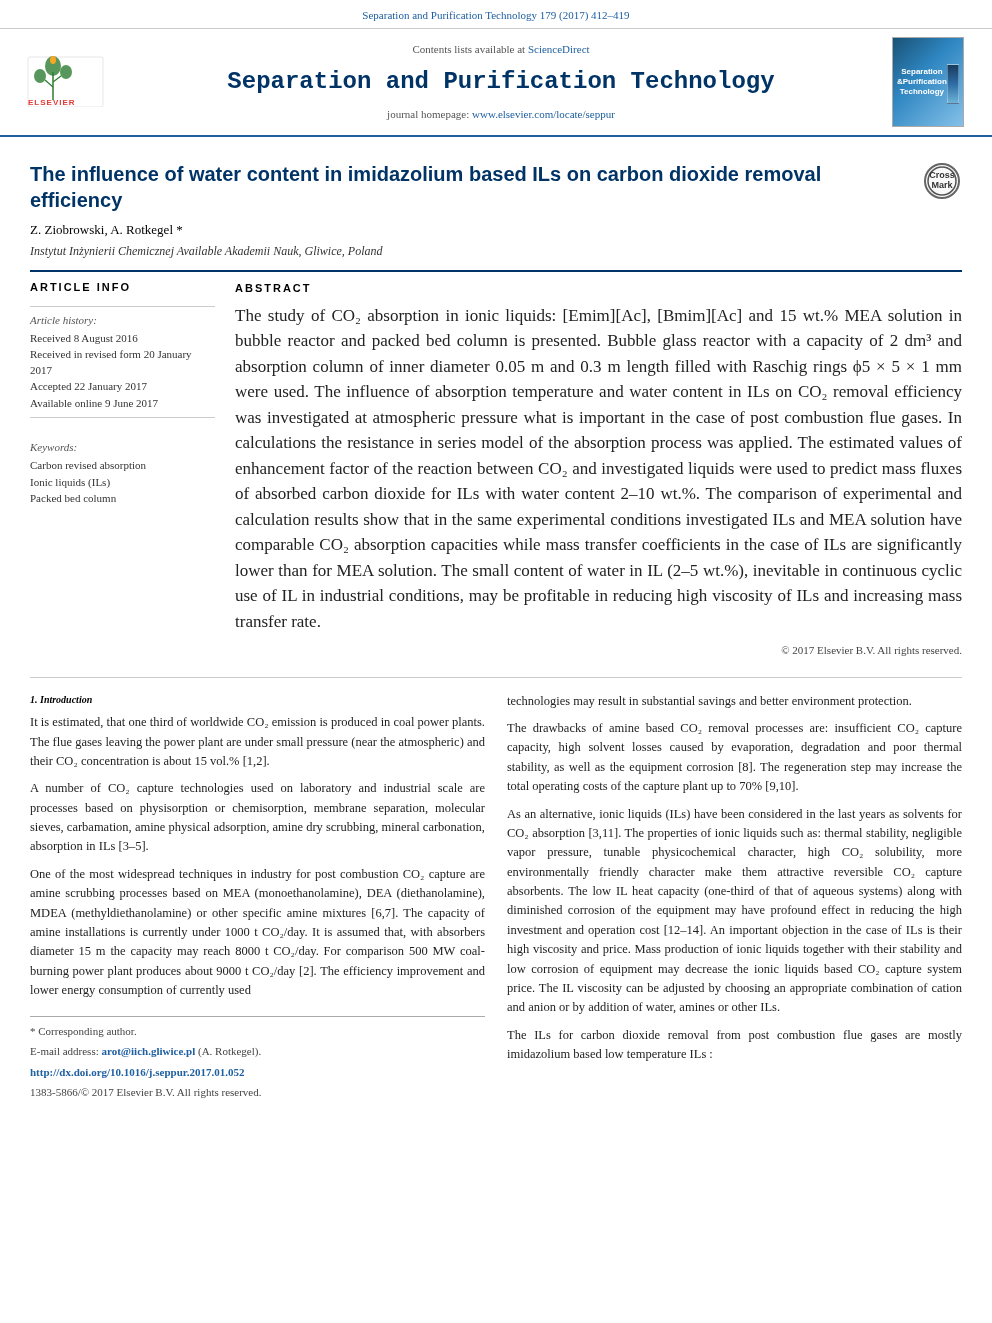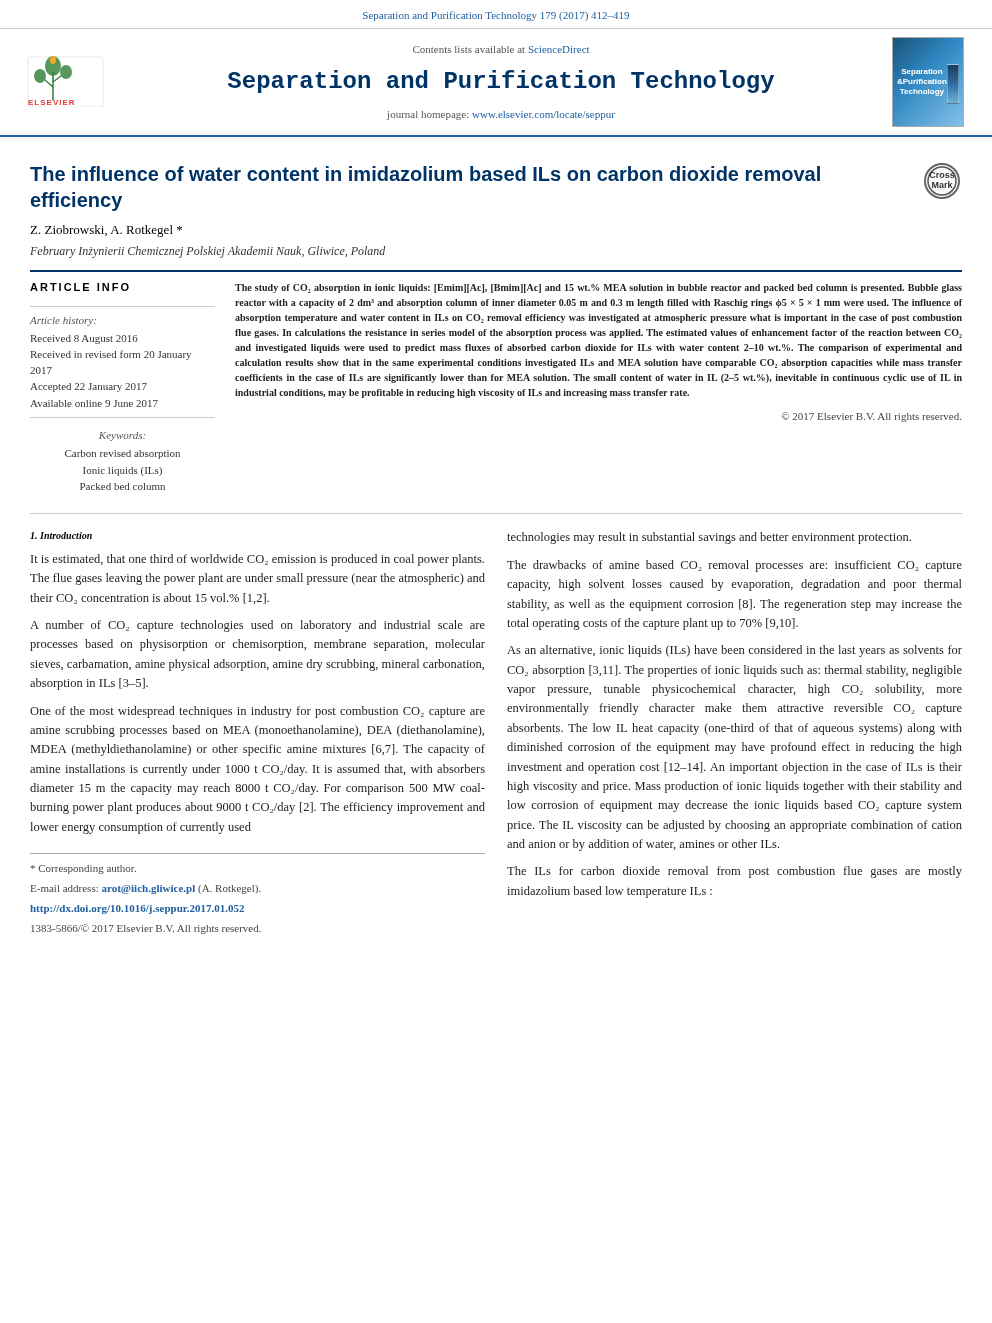--- a/index.html
+++ b/index.html
@@ -178,22 +178,21 @@
       font-size: 11px;
       color: #555;
       margin-bottom: 3px;
     }
     .article-info .history-item {
       font-size: 11px;
       color: #333;
       margin-bottom: 1px;
     }
     .article-info .keywords-section {
-      margin-top: 10px;
-      text-align: center;
+      margin-top: 22px;
     }
     .article-info .keyword-item {
       font-size: 11px;
       color: #333;
       margin-bottom: 1px;
     }
     .info-divider {
       border: none;
       border-top: 1px solid #ccc;
       margin: 6px 0;
@@ -209,22 +208,21 @@
       font-size: 11px;
       font-weight: bold;
       letter-spacing: 2px;
       text-transform: uppercase;
       color: #000;
       margin-bottom: 6px;
     }
     .abstract-section p {
       text-align: justify;
       color: #222;
-      font-size: 10px;
-      font-weight: bold;
+      font-size: 17px;
     }
 
     .copyright {
       text-align: right;
       font-size: 11px;
       color: #444;
       margin-top: 8px;
       padding-right: 0;
     }
 
@@ -334,21 +332,21 @@
           <text x="16" y="23" text-anchor="middle" font-size="9" font-family="Arial" font-weight="bold" fill="#333">Mark</text>
         </svg>
       </div>
     </div>
   </div>
 
   <div class="authors">
     <span>Z. Ziobrowski, A. Rotkegel *</span>
   </div>
 
-  <div class="affiliation">February Inżynierii Chemicznej Polskiej Akademii Nauk, Gliwice, Poland</div>
+  <div class="affiliation">Instytut Inżynierii Chemicznej Available Akademii Nauk, Gliwice, Poland</div>
 
   <hr class="divider-line-thick">
 
   <div class="two-column">
 
     <div class="article-info">
       <div class="section-heading">ARTICLE INFO</div>
       <hr class="info-divider">
       <div class="history-label">Article history:</div>
       <div class="history-item">Received 8 August 2016</div>
@@ -358,20 +356,21 @@
       <hr class="info-divider">
       <div class="keywords-section">
         <div class="history-label">Keywords:</div>
         <div class="keyword-item">Carbon revised absorption</div>
         <div class="keyword-item">Ionic liquids (ILs)</div>
         <div class="keyword-item">Packed bed column</div>
       </div>
     </div>
 
     <div class="abstract-section">
+      <div class="section-heading">ABSTRACT</div>
       <p>The study of CO₂ absorption in ionic liquids: [Emim][Ac], [Bmim][Ac] and 15 wt.% MEA solution in bubble reactor and packed bed column is presented. Bubble glass reactor with a capacity of 2 dm³ and absorption column of inner diameter 0.05 m and 0.3 m length filled with Raschig rings ϕ5 × 5 × 1 mm were used. The influence of absorption temperature and water content in ILs on CO₂ removal efficiency was investigated at atmospheric pressure what is important in the case of post combustion flue gases. In calculations the resistance in series model of the absorption process was applied. The estimated values of enhancement factor of the reaction between CO₂ and investigated liquids were used to predict mass fluxes of absorbed carbon dioxide for ILs with water content 2–10 wt.%. The comparison of experimental and calculation results show that in the same experimental conditions investigated ILs and MEA solution have comparable CO₂ absorption capacities while mass transfer coefficients in the case of ILs are significantly lower than for MEA solution. The small content of water in IL (2–5 wt.%), inevitable in continuous cyclic use of IL in industrial conditions, may be profitable in reducing high viscosity of ILs and increasing mass transfer rate.</p>
       <div class="copyright">© 2017 Elsevier B.V. All rights reserved.</div>
     </div>
 
   </div>
 
   <div class="main-body">
 
     <div class="body-left">
       <div class="section-title">1. Introduction</div>

